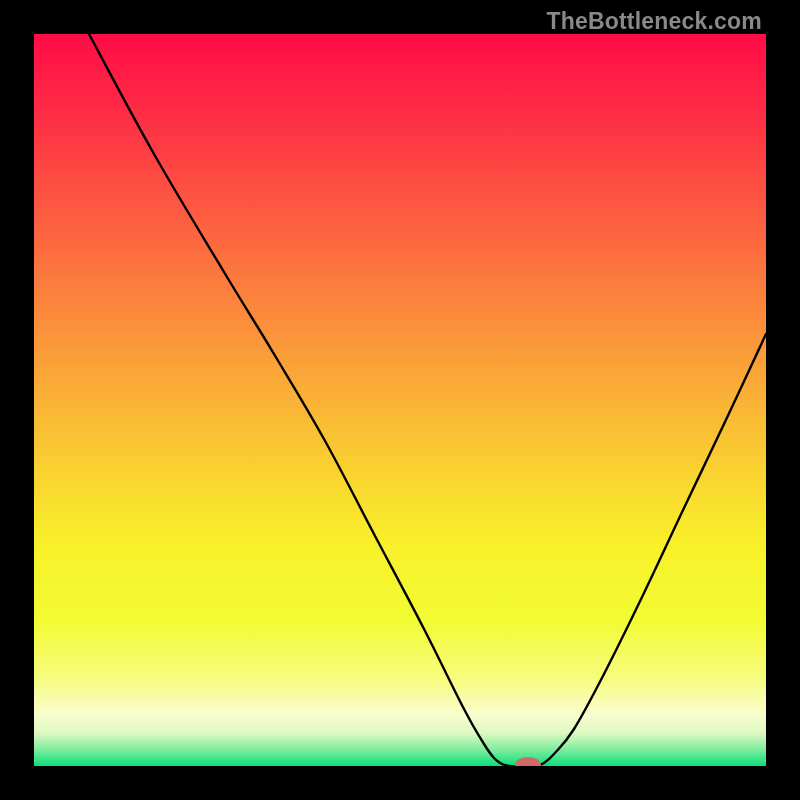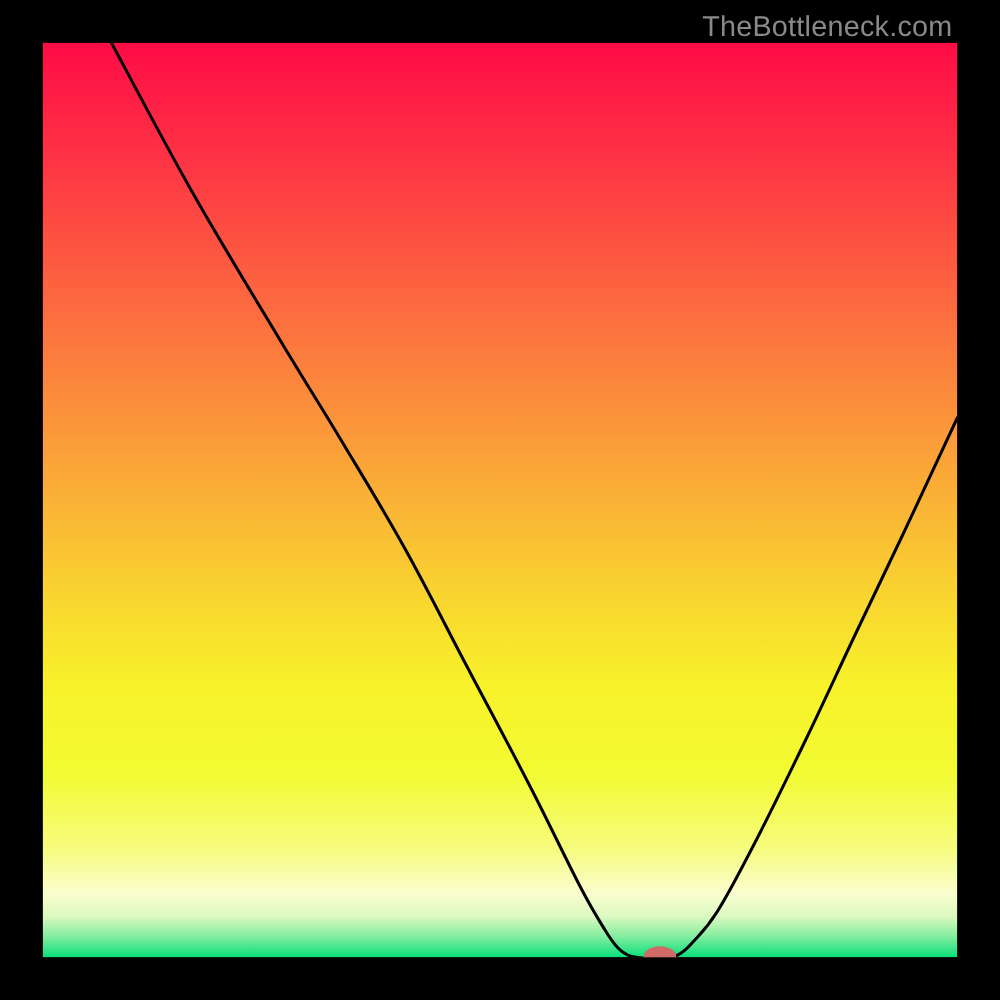--- a/index.html
+++ b/index.html
@@ -17,21 +17,21 @@
     width: 732px;
     height: 732px;
     overflow: hidden;
   }
   .watermark {
     position: absolute;
     top: 8px;
     right: 38px;
     font-family: Arial, Helvetica, sans-serif;
     font-size: 23px;
-    font-weight: 400;
+    font-weight: 700;
     color: #89898a;
     letter-spacing: 0.2px;
   }
   svg {
     display: block;
   }
 </style>
 </head>
 <body>
 

